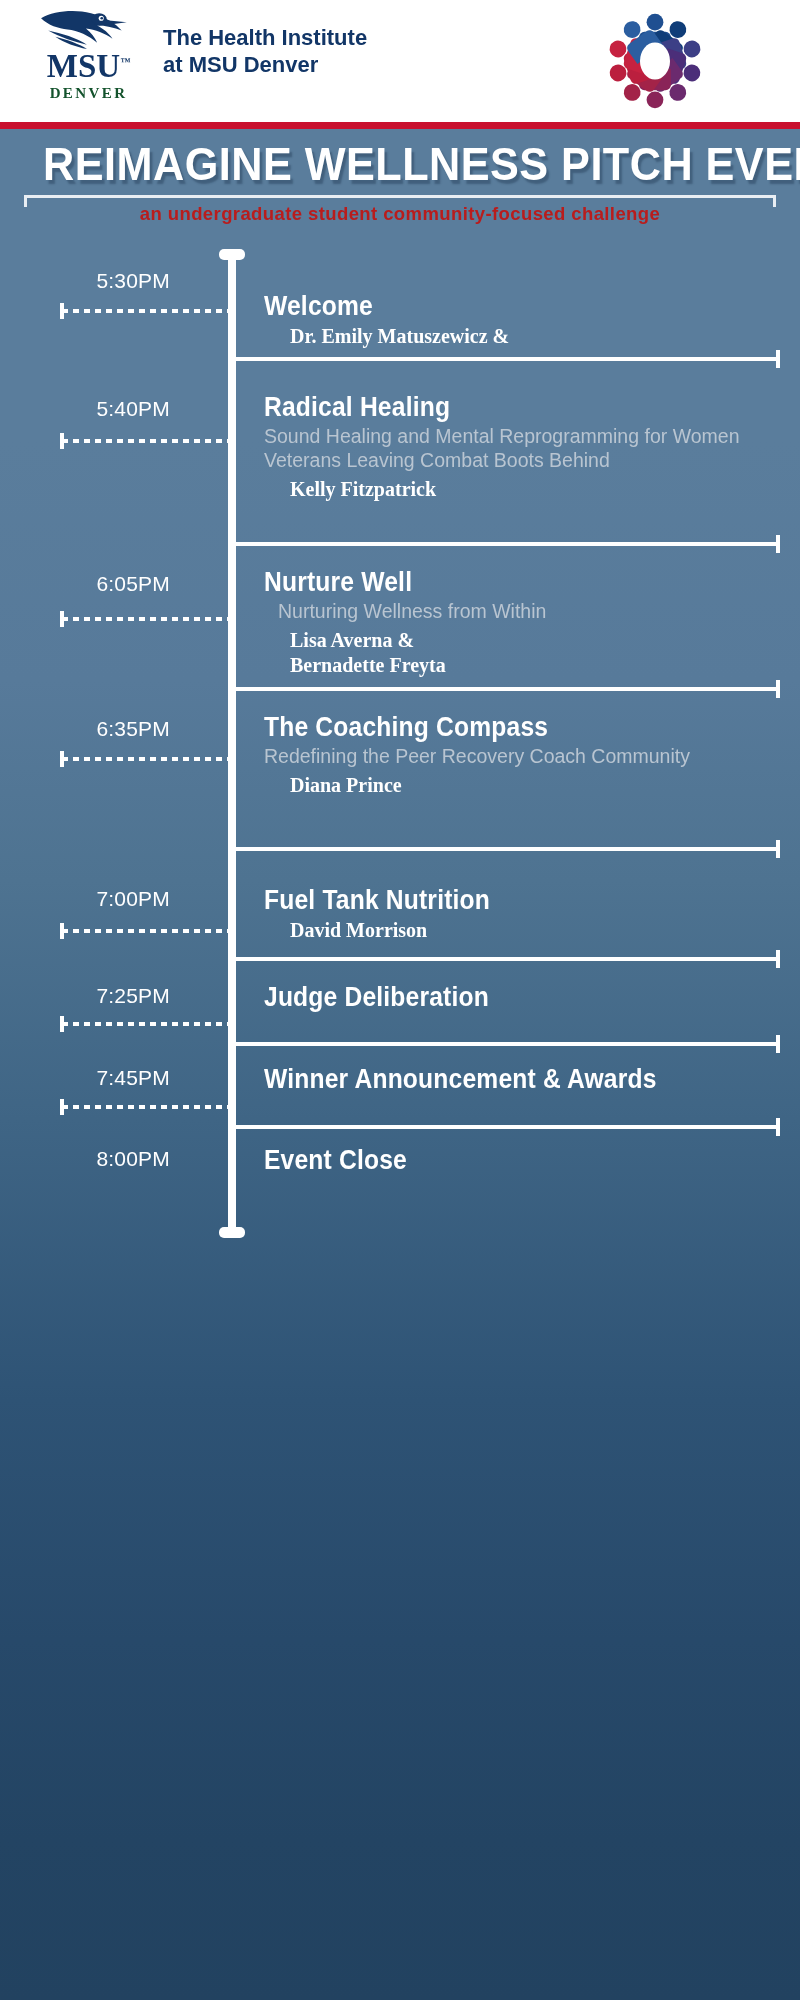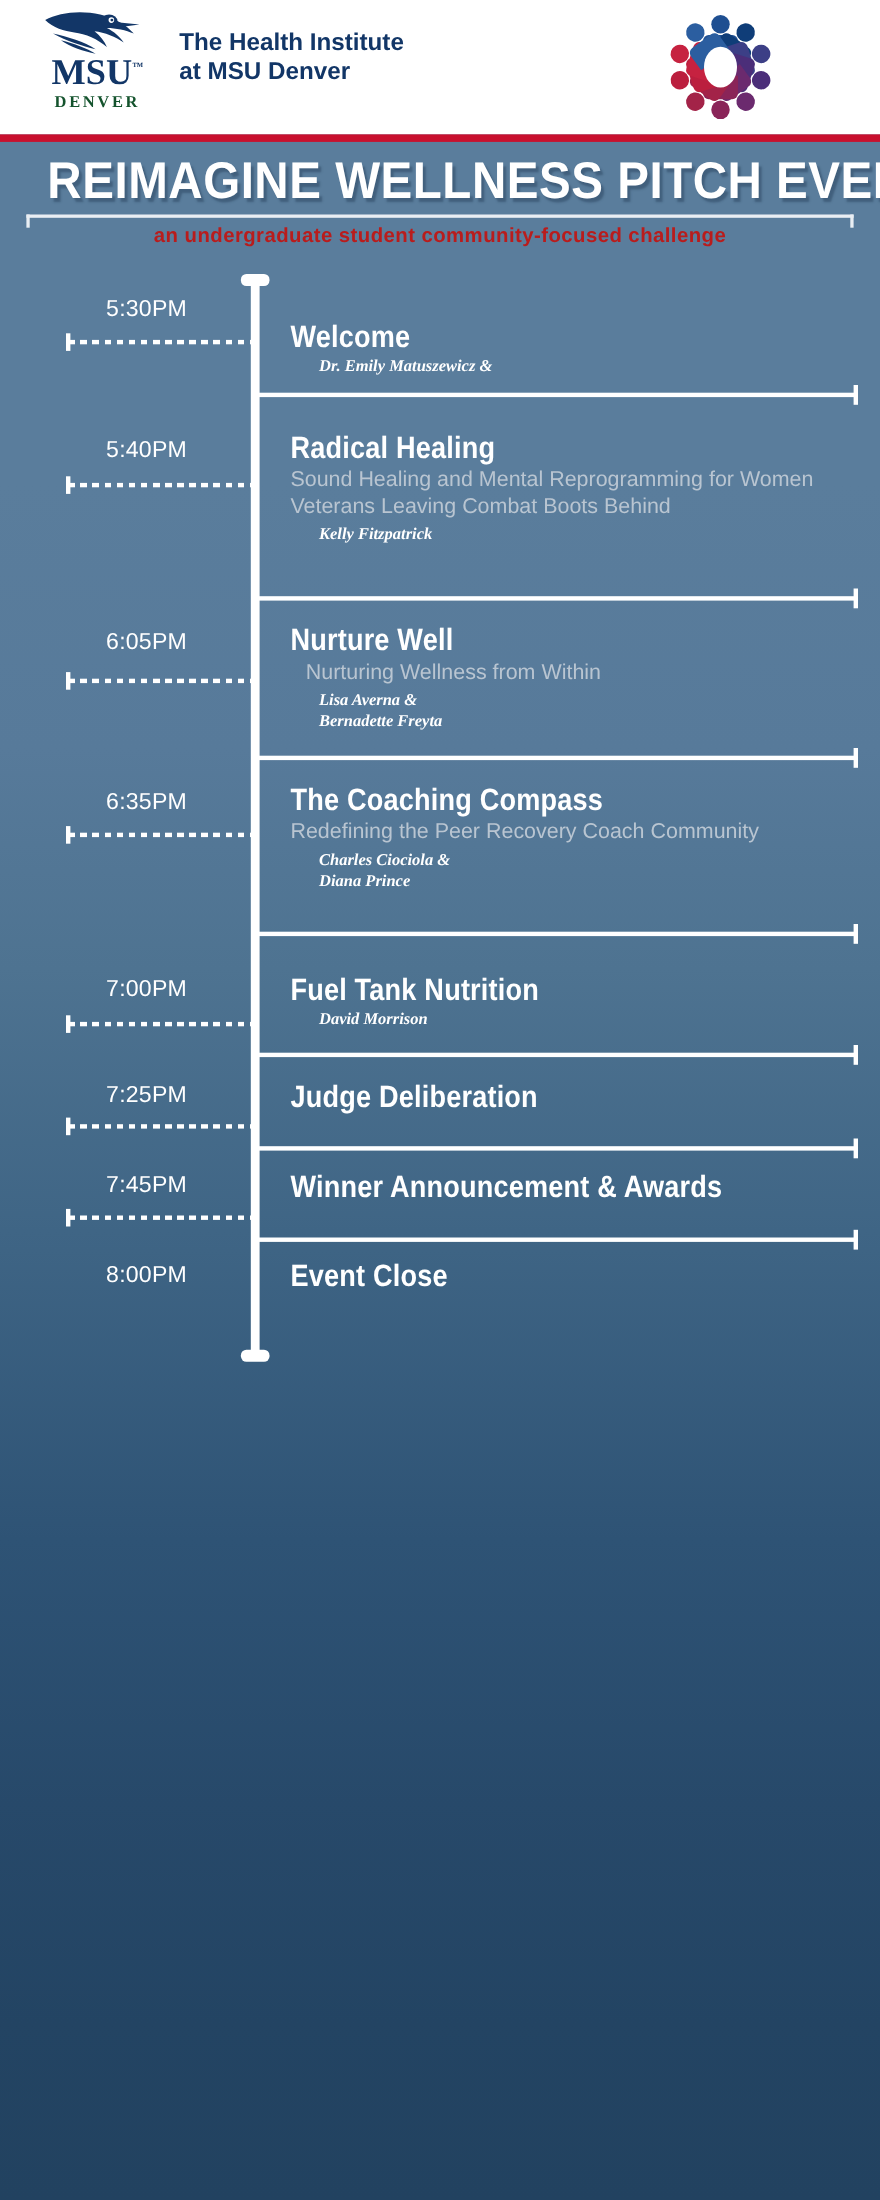--- a/index.html
+++ b/index.html
@@ -129,22 +129,22 @@
     letter-spacing: 0.2px; white-space: nowrap;
   }
   .sess-desc {
     font-family: "Liberation Sans", sans-serif;
     font-size: 19.5px; line-height: 1.22;
     color: #b9c5d1; margin-top: 4px;
   }
   .sess-desc.indent { margin-left: 14px; }
   .sess-people {
     font-family: "Liberation Serif", serif;
-    font-weight: bold; font-size: 15px; line-height: 1.22;
-    color: #ffffff; margin-top: 4px; margin-left: 26px; font-style: italic;
+    font-weight: bold; font-size: 20px; line-height: 1.22;
+    color: #ffffff; margin-top: 4px; margin-left: 26px;
   }
 </style>
 </head>
 <body>
 
 <div class="header">
   <div class="brand">
     <div class="msu-block">
       <svg class="rr-icon" viewBox="0 0 200 82">
         <g fill="#123667">
@@ -271,21 +271,20 @@
     <div class="row">
       <div class="time-label" style="top: 470px;">6:35PM</div>
       <div class="dot-cap" style="top: 504px;"></div>
       <div class="dots" style="top: 510px;"></div>
       <div class="hrule" style="top: 600px;"></div>
       <div class="hrule-cap" style="top: 593px;"></div>
       <div class="content" style="top: 465px;">
         <div class="sess-title">The Coaching Compass</div>
         <div class="sess-desc">Redefining the Peer Recovery Coach Community</div>
         <div class="sess-people">
-          <div>Charles Ciociola &amp;</div>
           <div>Diana Prince</div>
         </div>
       </div>
     </div>
     <div class="row">
       <div class="time-label" style="top: 640px;">7:00PM</div>
       <div class="dot-cap" style="top: 676px;"></div>
       <div class="dots" style="top: 682px;"></div>
       <div class="hrule" style="top: 710px;"></div>
       <div class="hrule-cap" style="top: 703px;"></div>

